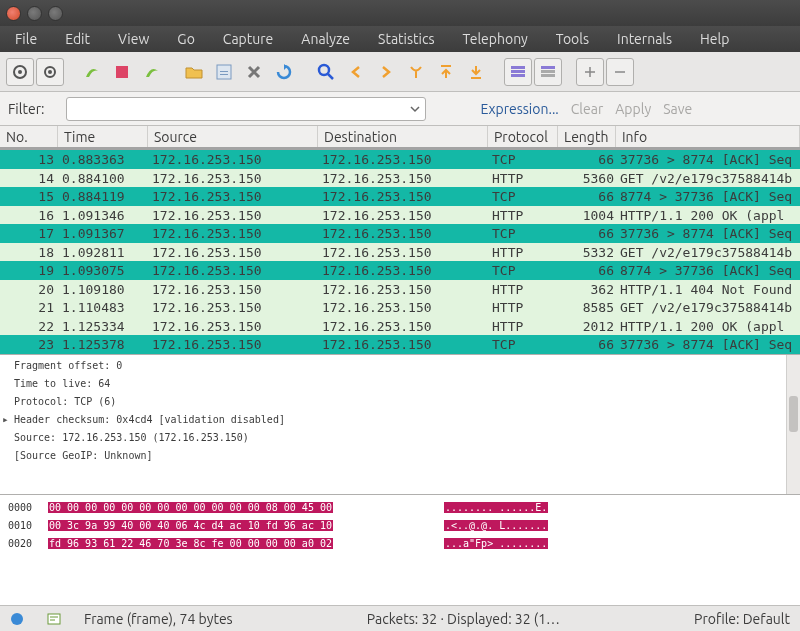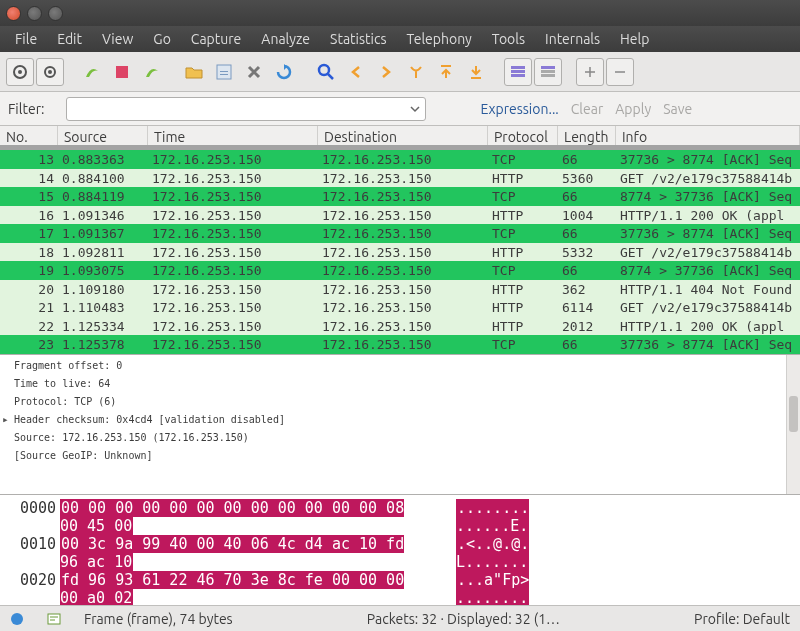--- a/index.html
+++ b/index.html
@@ -28,21 +28,21 @@
 }
 .win-close { background: radial-gradient(circle at 40% 40%, #f08070, #d24a2a); }
 .win-min { background: radial-gradient(circle at 40% 40%, #7a7a7a, #555); }
 .win-max { background: radial-gradient(circle at 40% 40%, #7a7a7a, #555); }
 .menubar {
   height: 26px;
   background: linear-gradient(to bottom, #4c4c4c, #3c3c3c);
   display: flex;
   align-items: center;
   padding: 0 8px;
-  gap: 6px;
+  gap: 14px;
   color: #dcdcdc;
   font-size: 14px;
 }
 .menubar span { padding: 2px 7px; cursor: default; }
 .toolbar {
   height: 40px;
   background: #e8e7e6;
   border-bottom: 1px solid #c0bfbd;
   display: flex;
   align-items: center;
@@ -84,36 +84,36 @@
   border-bottom: 1px solid #b0afad;
 }
 .phead, .prow {
   display: grid;
   grid-template-columns: 58px 90px 170px 170px 70px 58px 1fr;
   font-family: "DejaVu Sans Mono", monospace;
   font-size: 13px;
 }
 .phead {
   background: #f0efee;
-  border-bottom: 5px solid #a3a3a3;
+  border-bottom: 3px solid #a3a3a3;
   font-family: "Ubuntu", sans-serif;
   font-size: 14px;
   height: 24px;
 }
 .phead > div {
   padding: 3px 6px;
   border-right: 1px solid #d0cfcd;
   white-space: nowrap; overflow: hidden;
 }
 .prow > div { padding: 1px 4px; white-space: nowrap; overflow: hidden; }
 .prow { height: 18.5px; line-height: 17px; }
-.prow.lavender { background: #22c55e; }
+.prow.lavender { background: #14b8a6; }
 .prow.green { background: #e2f4de; }
 .prow .no { text-align: right; padding-right: 4px; }
-.prow .len { padding-right: 2px; }
+.prow .len { text-align: right; padding-right: 2px; }
 .details {
   flex: 1 1 auto;
   background: #fff;
   font-family: "DejaVu Sans Mono", monospace;
   font-size: 10px;
   padding: 2px 0;
   border-bottom: 1px solid #b0afad;
   overflow: hidden;
   position: relative;
 }
@@ -124,22 +124,22 @@
 }
 .scrollbar-v {
   position: absolute; right: 0; top: 0; bottom: 0; width: 14px;
   background: #eceae8; border-left: 1px solid #d0cfcd;
 }
 .scroll-thumb { position: absolute; left: 2px; right: 2px; background: #c4c2c0; border-radius: 3px; }
 .hexpane {
   flex: 0 0 110px;
   background: #fff;
   font-family: "DejaVu Sans Mono", monospace;
-  font-size: 15px;
-  padding: 4px 16px;
+  font-size: 10px;
+  padding: 4px 4px;
   overflow: hidden;
 }
 .hexrow { display: flex; line-height: 18px; }
 .hexoff { width: 44px; padding-left: 4px; color: #333; }
 .hexbytes { width: 370px; }
 .hexasc { width: 150px; padding-left: 26px; }
 .hl { background: #be185d; color: #fff; padding: 0 1px; }
 .statusbar {
   height: 26px;
   background: #e8e7e6;
@@ -301,22 +301,22 @@
     <span class="link">Expression...</span>
     <span class="disabled">Clear</span>
     <span class="disabled">Apply</span>
     <span class="disabled">Save</span>
   </div>
 </div>
 
 <div class="packet-table">
   <div class="phead" id="phead">
       <div>No.</div>
+      <div>Time</div>
       <div>Source</div>
-      <div>Time</div>
       <div>Destination</div>
       <div>Protocol</div>
       <div>Length</div>
       <div>Info</div>
     </div>
   <div id="prows">
       <div class="prow lavender">
         <div class="no">13</div>
         <div>0.883363</div>
         <div>172.16.253.150</div>
@@ -387,21 +387,21 @@
         <div>HTTP</div>
         <div class="len">362</div>
         <div>HTTP/1.1 404 Not Found</div>
       </div>
       <div class="prow green">
         <div class="no">21</div>
         <div>1.110483</div>
         <div>172.16.253.150</div>
         <div>172.16.253.150</div>
         <div>HTTP</div>
-        <div class="len">6114</div>
+        <div class="len">8585</div>
         <div>GET /v2/e179c37588414b</div>
       </div>
       <div class="prow green">
         <div class="no">22</div>
         <div>1.125334</div>
         <div>172.16.253.150</div>
         <div>172.16.253.150</div>
         <div>HTTP</div>
         <div class="len">2012</div>
         <div>HTTP/1.1 200 OK  (appl</div>

